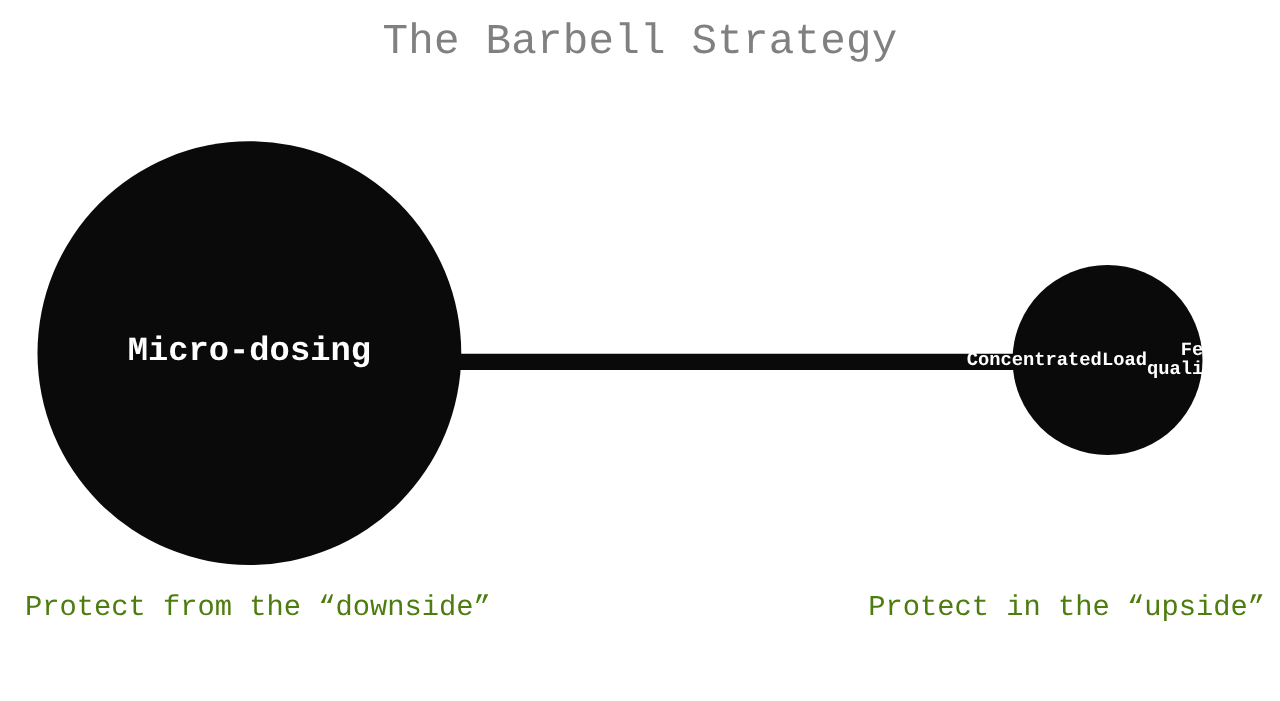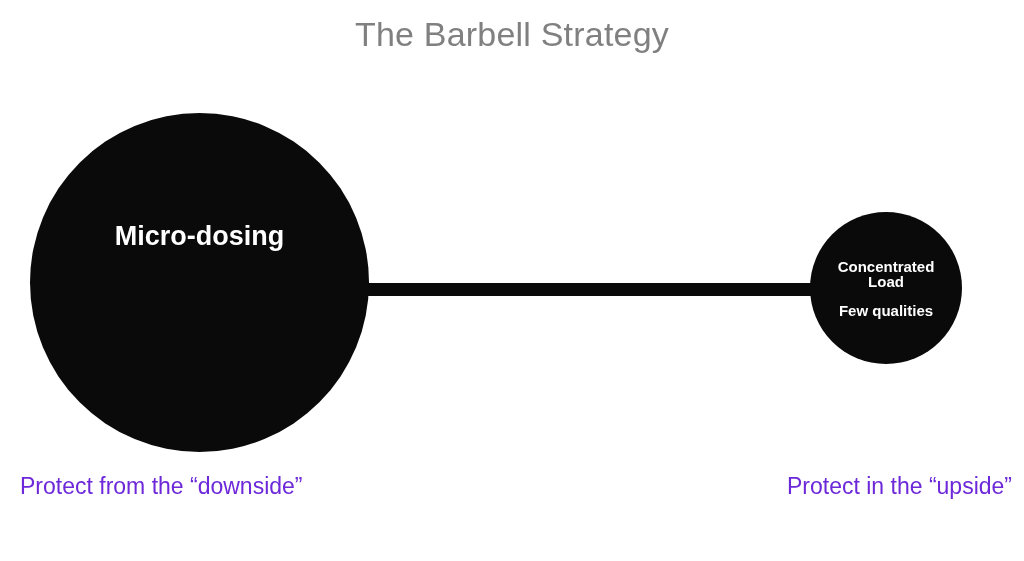--- a/index.html
+++ b/index.html
@@ -9,20 +9,21 @@
   }
   body {
     font-family: "Liberation Sans", sans-serif;
   }
   .slide {
     position: relative;
     width: 1024px;
     height: 561px;
     background: #ffffff;
     overflow: hidden;
+    font-family: Liberation Mono, monospace;
   }
 
   
   .slide-title {
     position: absolute;
     left: 0;
     top: 12px;
     width: 1024px;
     text-align: center;
     font-size: 34px;
@@ -42,21 +43,20 @@
     height: 13px;
     background: #0a0a0a;
   }
 
   
   .weight {
     position: absolute;
     border-radius: 50%;
     background: #0a0a0a;
     display: flex;
-    flex-direction: column;
     align-items: center;
     justify-content: center;
     box-sizing: border-box;
   }
 
   .weight-left {
     left: 30px;
     top: 113px;
     width: 339px;
     height: 339px;
@@ -90,21 +90,21 @@
   }
   .weight-right .gap-c { height: 14px; }
 
   
   .caption {
     position: absolute;
     bottom: 60px;
     font-size: 23px;
     line-height: 30px;
     font-weight: 400;
-    color: #6d28d9;
+    color: #4d7c0f;
     white-space: nowrap;
   }
   .caption-left  { left: 20px;  text-align: left;  }
   .caption-right { right: 12px; text-align: right; }
 </style>
 </head>
 <body>
 
 <div class="slide">
 

